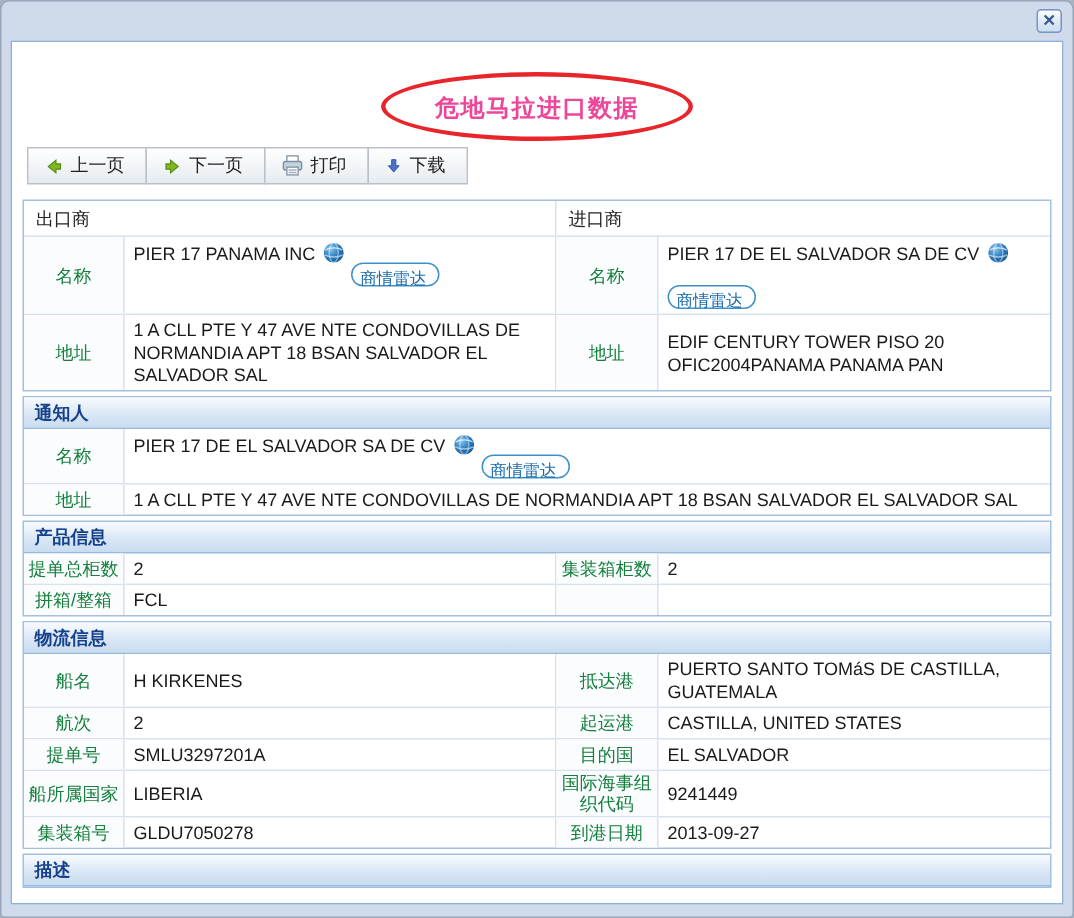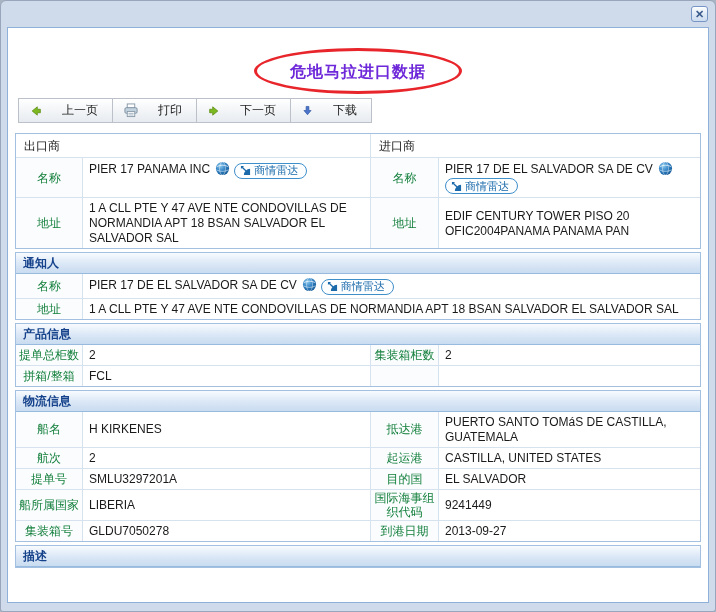--- a/index.html
+++ b/index.html
@@ -30,32 +30,32 @@
   }
   .panel {
     position:absolute; left:6px; right:6px; top:26px; bottom:8px;
     background:#ffffff; border:1px solid #8fb0d9;
     overflow:hidden;
   }
   
   .title-wrap { position:relative; height:64px; }
   .page-title {
     margin:0; position:absolute; left:0; right:0; top:34px;
-    text-align:center; font-size:16px; font-weight:bold; color:#6d28d9;
+    text-align:center; font-size:16px; font-weight:bold; color:#ec4899;
     letter-spacing:1px;
   }
   .red-ellipse {
     position:absolute; left:50%; top:20px;
     width:208px; height:46px; margin-left:-104px;
     border:3px solid #e8252b; border-radius:50%;
   }
   
   .toolbar { display:flex; margin:6px 0 10px 10px; }
   .tb-btn {
-    display:flex; align-items:center; gap:19px;
+    display:flex; align-items:center; gap:4px;
     height:25px; padding:0 14px 0 10px;
     border:1px solid #bcc1c9; margin-left:-1px;
     background:linear-gradient(#ffffff,#f4f6f8 45%,#e7ebf0);
     font-size:12px; color:#222; cursor:pointer;
     font-family:"Liberation Sans", sans-serif;
   }
   .tb-btn:first-child { margin-left:0; }
   .tb-btn svg { display:block; }
   
   .content { padding:0 7px; }
@@ -85,20 +85,21 @@
   .val.mid { display:flex; align-items:center; flex-wrap:wrap; }
   .val.brd { border-right:1px solid #d7e2ef; }
   .globe { display:inline-block; vertical-align:-3px; margin:0 4px 0 5px; }
   .badge {
     display:inline-flex; align-items:center; gap:3px;
     border:1px solid #3f8fca; border-radius:10px;
     padding:0 8px 0 5px; height:16px;
     color:#1a6aab; font-size:11px; white-space:nowrap;
     background:#fdfeff; vertical-align:-3px; cursor:pointer;
     margin:1px 0;
+    flex-direction:column;
   }
 </style>
 </head>
 <body>
 
 <div class="window">
   <div class="titlebar">
     <button class="close-btn">
       <span>✕</span>
     </button>
@@ -110,36 +111,36 @@
       <div class="red-ellipse"></div>
       <h1 class="page-title">危地马拉进口数据</h1>
     </div>
 
     <div class="toolbar">
       <button class="tb-btn">
         <svg width="14" height="14" viewBox="0 0 16 16">
             <path d="M9.5 3.2 L3.6 8 L9.5 12.8 L9.5 10 L13 10 L13 6 L9.5 6 Z" fill="#7cb81f" stroke="#57880e" stroke-width="0.8"></path>
           </svg>
         <span>上一页</span>
+      </button>
+      <button class="tb-btn">
+        <svg width="14" height="14" viewBox="0 0 16 16">
+            <path d="M6.5 3.2 L12.4 8 L6.5 12.8 L6.5 10 L3 10 L3 6 L6.5 6 Z" fill="#7cb81f" stroke="#57880e" stroke-width="0.8"></path>
+          </svg>
+        <span>下一页</span>
       </button>
       <button class="tb-btn">
         <svg width="16" height="15" viewBox="0 0 16 16">
           <rect x="4" y="1" width="8" height="4.5" fill="#ffffff" stroke="#8a9aa8"></rect>
           <rect x="1.5" y="5" width="13" height="6" rx="1.5" fill="#c3d2df" stroke="#7d8fa0"></rect>
           <rect x="4" y="9" width="8" height="5.5" fill="#ffffff" stroke="#8a9aa8"></rect>
           <line x1="5.2" y1="11" x2="10.8" y2="11" stroke="#9fb0bf"></line>
           <line x1="5.2" y1="12.8" x2="10.8" y2="12.8" stroke="#9fb0bf"></line>
         </svg>
         <span>打印</span>
-      </button>
-      <button class="tb-btn">
-        <svg width="14" height="14" viewBox="0 0 16 16">
-            <path d="M6.5 3.2 L12.4 8 L6.5 12.8 L6.5 10 L3 10 L3 6 L6.5 6 Z" fill="#7cb81f" stroke="#57880e" stroke-width="0.8"></path>
-          </svg>
-        <span>下一页</span>
       </button>
       <button class="tb-btn">
         <svg width="13" height="13" viewBox="0 0 16 16">
             <path d="M8 13.2 L3.6 8 L6.3 8 L6.3 3 L9.7 3 L9.7 8 L12.4 8 Z" fill="#4a74c9" stroke="#2f55a4" stroke-width="0.8"></path>
           </svg>
         <span>下载</span>
       </button>
     </div>
 
     <div class="content">

